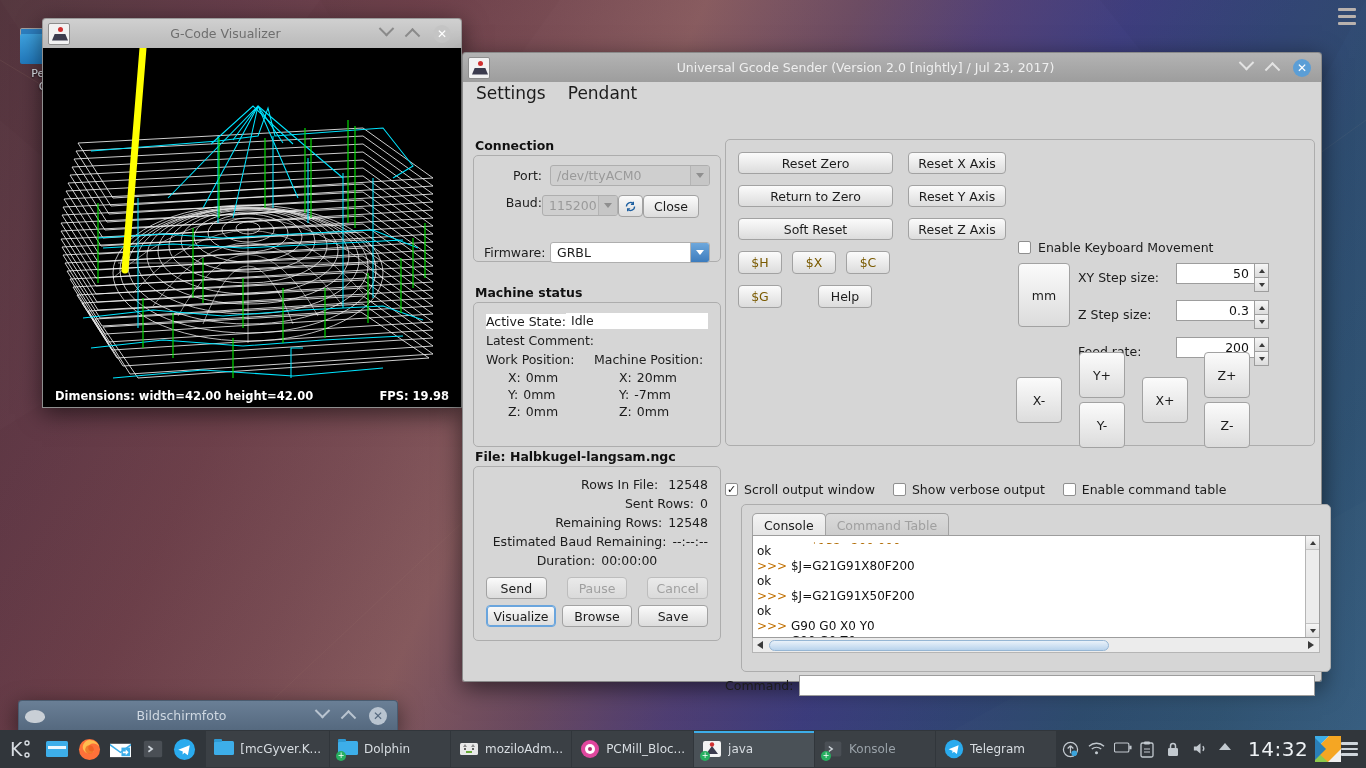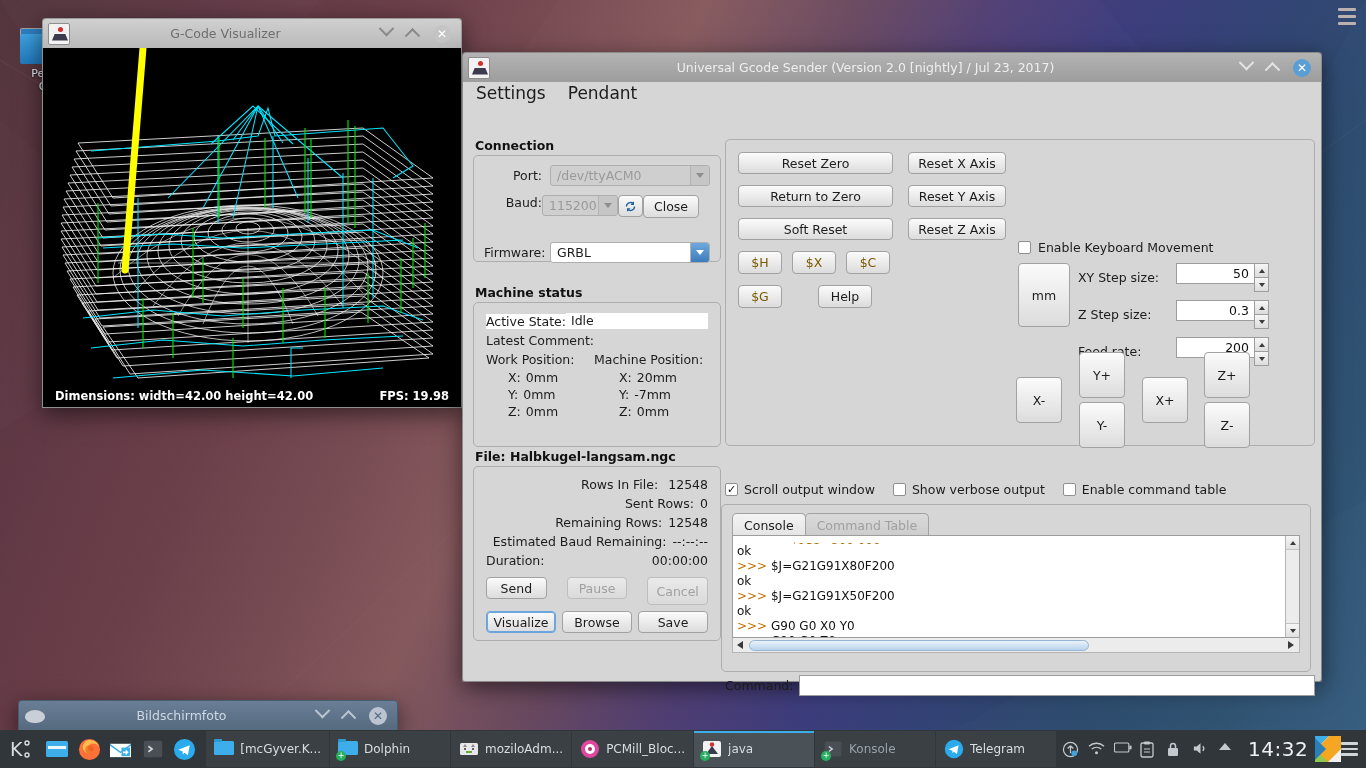--- a/index.html
+++ b/index.html
@@ -495,28 +495,28 @@
           <span class="lbl">0</span>
         </div>
         <div style="display:flex; justify-content:flex-end; gap:6px; margin-bottom:4px;">
           <span class="lbl">Remaining Rows:</span>
           <span class="lbl">12548</span>
         </div>
         <div style="display:flex; justify-content:flex-end; gap:6px; margin-bottom:4px;">
           <span class="lbl">Estimated Baud Remaining:</span>
           <span class="lbl">--:--:--</span>
         </div>
-        <div style="display:flex; justify-content:space-between; gap:6px; margin-bottom:9px;">
+        <div style="display:flex; justify-content:center; gap:6px; margin-bottom:9px;">
           <span class="lbl">Duration:</span>
           <span class="lbl">00:00:00</span>
         </div>
         <div style="display:flex; gap:20px; margin-bottom:6px;">
           <div class="btn" style="flex:1;height:22px;">Send</div>
           <div class="btn disabled" style="flex:1;height:22px;">Pause</div>
-          <div class="btn disabled" style="flex:1;height:28px;">Cancel</div>
+          <div class="btn disabled" style="flex:1;height:22px;">Cancel</div>
         </div>
         <div style="display:flex; gap:6px;">
           <div class="btn focus" style="flex:1;height:22px;">Visualize</div>
           <div class="btn" style="flex:1;height:22px;">Browse</div>
           <div class="btn" style="flex:1;height:22px;">Save</div>
         </div>
       </div>
     </div>
 
     <div style="position:absolute; left:262px; top:58px; width:590px; height:330px;">
@@ -614,21 +614,21 @@
       <div style="display:flex; align-items:center; gap:6px;">
         <span class="cbx"></span>
         <span class="lbl">Show verbose output</span>
       </div>
       <div style="display:flex; align-items:center; gap:6px;">
         <span class="cbx"></span>
         <span class="lbl">Enable command table</span>
       </div>
     </div>
 
-    <div style="position:absolute; left:258px; top:422px; width:590px; height:196px;">
+    <div style="position:absolute; left:278px; top:422px; width:590px; height:196px;">
       <div class="group" style="height:168px; padding:8px 10px; position:relative;">
         <div class="tabstrip">
           <div class="tab active">Console</div>
           <div class="tab disabled">Command Table</div>
         </div>
 
         <div id="console-out" style="height:103px; margin-top:-1px;">
           <div style="padding-top:0; overflow:hidden; height:103px;">
             <div class="cline faded" style="height:8px; overflow:hidden; line-height:8px;">
               <span>$132=200.000</span>

